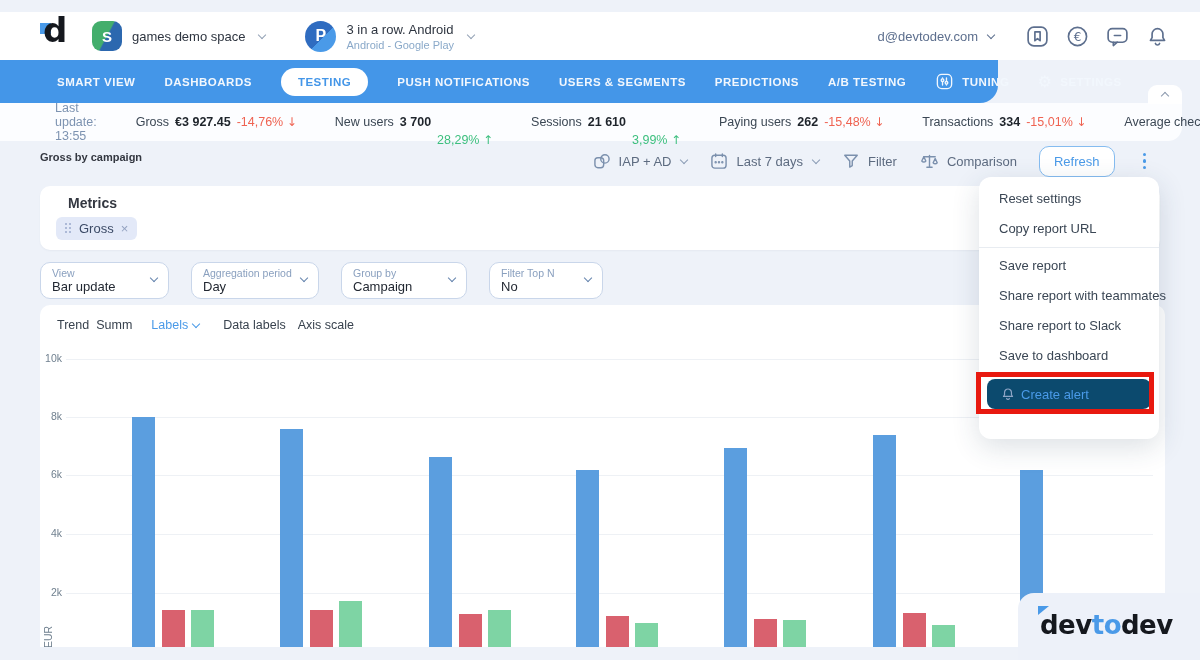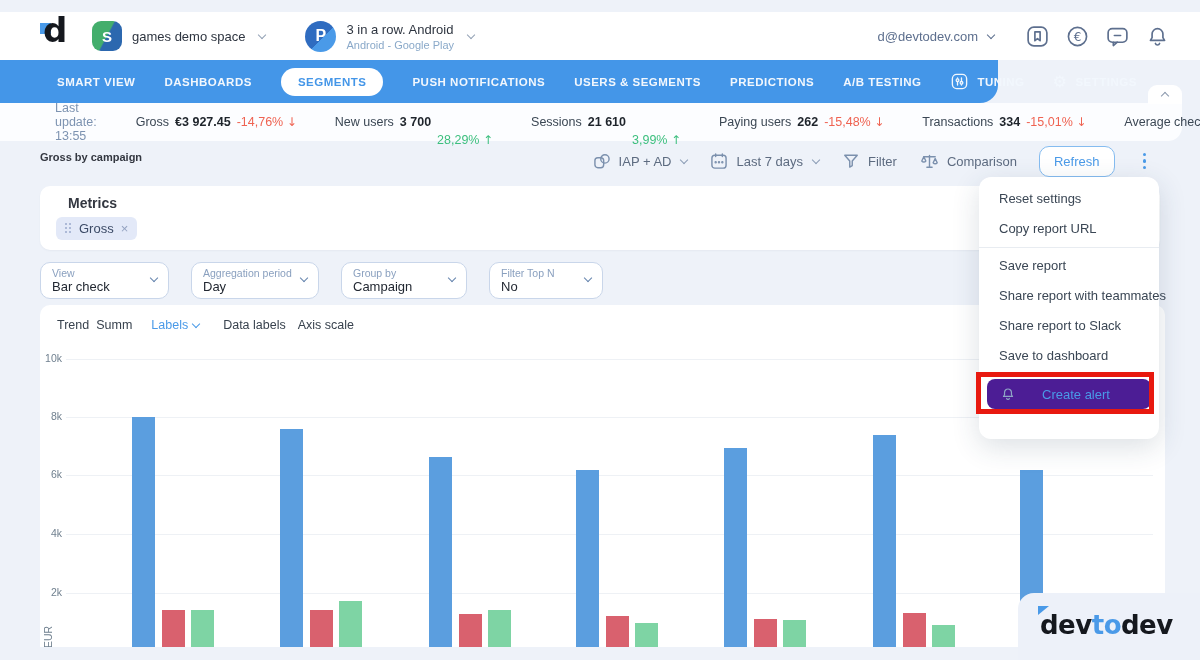--- a/index.html
+++ b/index.html
@@ -85,21 +85,21 @@
   
   .wm-panel { position:absolute; left:1018px; top:593px; width:182px; height:67px; background:#edf1f9; border-top-left-radius:16px; z-index:5; }
   .wm-logo { position:absolute; left:22px; top:17px; font-size:26px; font-weight:800; letter-spacing:-0.5px; font-family:"DejaVu Sans", sans-serif; }
   .wm-logo .b { color:#15181e; } .wm-logo .a { color:#4a9ae8; }
   .wm-flag { position:absolute; left:-2px; top:-4px; width:11px; height:9px; background:#4a9ae8; clip-path:polygon(0 0,100% 0,0 100%); }
 
   
   .menu { position:absolute; left:979px; top:177px; width:180px; background:#fff; border-radius:12px; box-shadow:0 8px 28px rgba(40,60,90,.16); padding:7px 0 14px; z-index:8; }
   .menu-item { height:30px; line-height:30px; padding-left:20px; font-size:13px; color:#3a4654; cursor:pointer; white-space:nowrap; }
   .menu-div { height:1px; background:#e8ecf1; margin:3px 0; }
-  .menu-alert { margin:8px 8px 16px; height:30px; background:#4c1d95; border-radius:8px; display:flex; align-items:center; gap:26px; padding-left:13px; color:#4a9ae8; font-size:13px; cursor:pointer; }
+  .menu-alert { margin:8px 8px 16px; height:30px; background:#0c4a6e; border-radius:8px; display:flex; align-items:center; gap:5px; padding-left:13px; color:#4a9ae8; font-size:13px; cursor:pointer; }
   .menu-alert .ic { color:#8fa6c6; }
   .red-box { position:absolute; left:976px; top:372px; width:178px; height:42px; border:5px solid #e8190f; z-index:9; pointer-events:none; }
 </style>
 </head>
 <body>
 
 <div class="topbar">
   <div class="dlogo">
     <span class="sq"></span>
     <span class="g">d</span>
@@ -146,21 +146,21 @@
           <path d="M12 4.5 a5.2 5.2 0 0 1 5.2 5.2 v3.4 l1.6 2.6 H5.2 l1.6 -2.6 V9.7 A5.2 5.2 0 0 1 12 4.5 Z"></path>
           <path d="M10 18.7 a2.1 2.1 0 0 0 4 0"></path>
         </svg>
     </div>
   </div>
 </div>
 
 <div class="navbar">
   <span class="nav-item">SMART VIEW</span>
   <span class="nav-item">DASHBOARDS</span>
-  <span class="nav-item active">SEGMENTS</span>
+  <span class="nav-item active">TESTING</span>
   <span class="nav-item">PUSH NOTIFICATIONS</span>
   <span class="nav-item">USERS &amp; SEGMENTS</span>
   <span class="nav-item">PREDICTIONS</span>
   <span class="nav-item">A/B TESTING</span>
   <div class="nav-right">
     <span class="nav-util">
       <svg width="19" height="19" viewBox="0 0 24 24" fill="none" stroke="currentColor" stroke-width="1.7" stroke-linecap="round">
           <rect x="3" y="3" width="18" height="18" rx="5.5"></rect>
           <path d="M9.5 7.5 v9 M14.5 7.5 v9"></path>
           <circle cx="9.5" cy="10.3" r="1.7" fill="#4496e8"></circle>
@@ -267,21 +267,21 @@
   <div class="chip">
     <span class="drag-dots"></span>
     <span>Gross</span>
     <span class="chip-x">×</span>
   </div>
 </div>
 
 <div class="selects-row">
   <div class="sel w1">
     <div class="slbl">View</div>
-    <div class="sval">Bar check</div>
+    <div class="sval">Bar update</div>
     <i class="chev"></i>
   </div>
   <div class="sel w2">
     <div class="slbl">Aggregation period</div>
     <div class="sval">Day</div>
     <i class="chev"></i>
   </div>
   <div class="sel w3">
     <div class="slbl">Group by</div>
     <div class="sval">Campaign</div>

